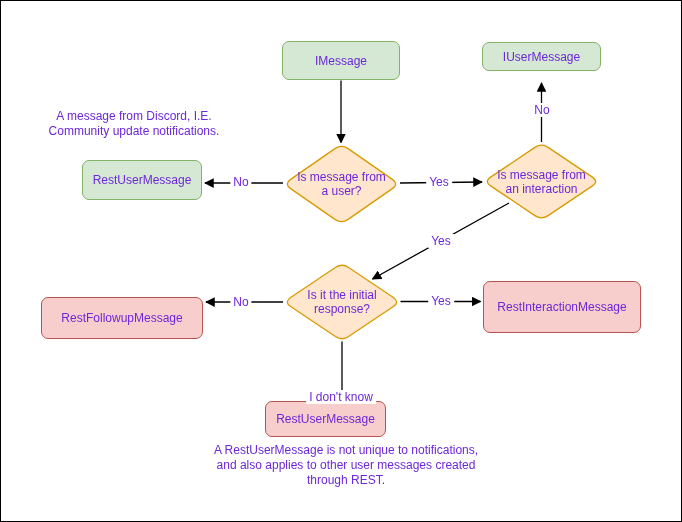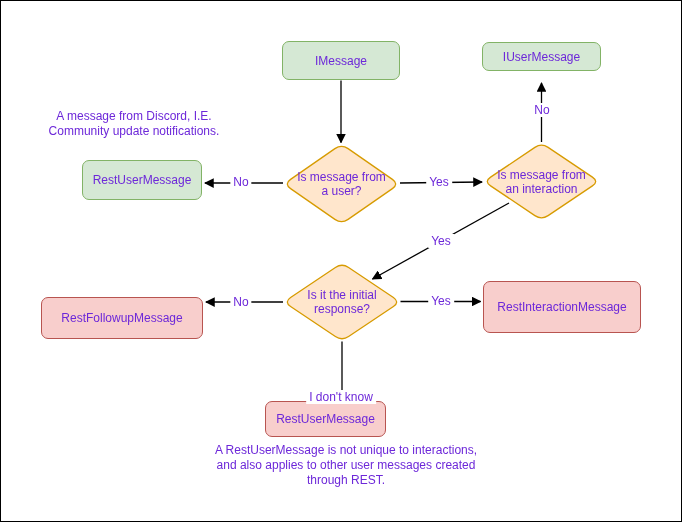--- a/index.html
+++ b/index.html
@@ -129,18 +129,18 @@
   <div class="edge-label" style="left:240px; top:301px;">No</div>
   <div class="edge-label" style="left:440px; top:300px;">Yes</div>
   <div class="edge-label" style="left:340px; top:372px;margin-top:24px;">I don't know</div>
 
   <div class="note" style="left:133px; top:108px;">
     <div>A message from Discord, I.E.</div>
     <div>Community update notifications.</div>
   </div>
 
   <div class="note" style="left:345px; top:442px;">
-    <div>A RestUserMessage is not unique to interactions,</div>
+    <div>A RestUserMessage is not unique to notifications,</div>
     <div>and also applies to other user messages created</div>
     <div>through REST.</div>
   </div>
 
 </div>
 
 </body></html>

